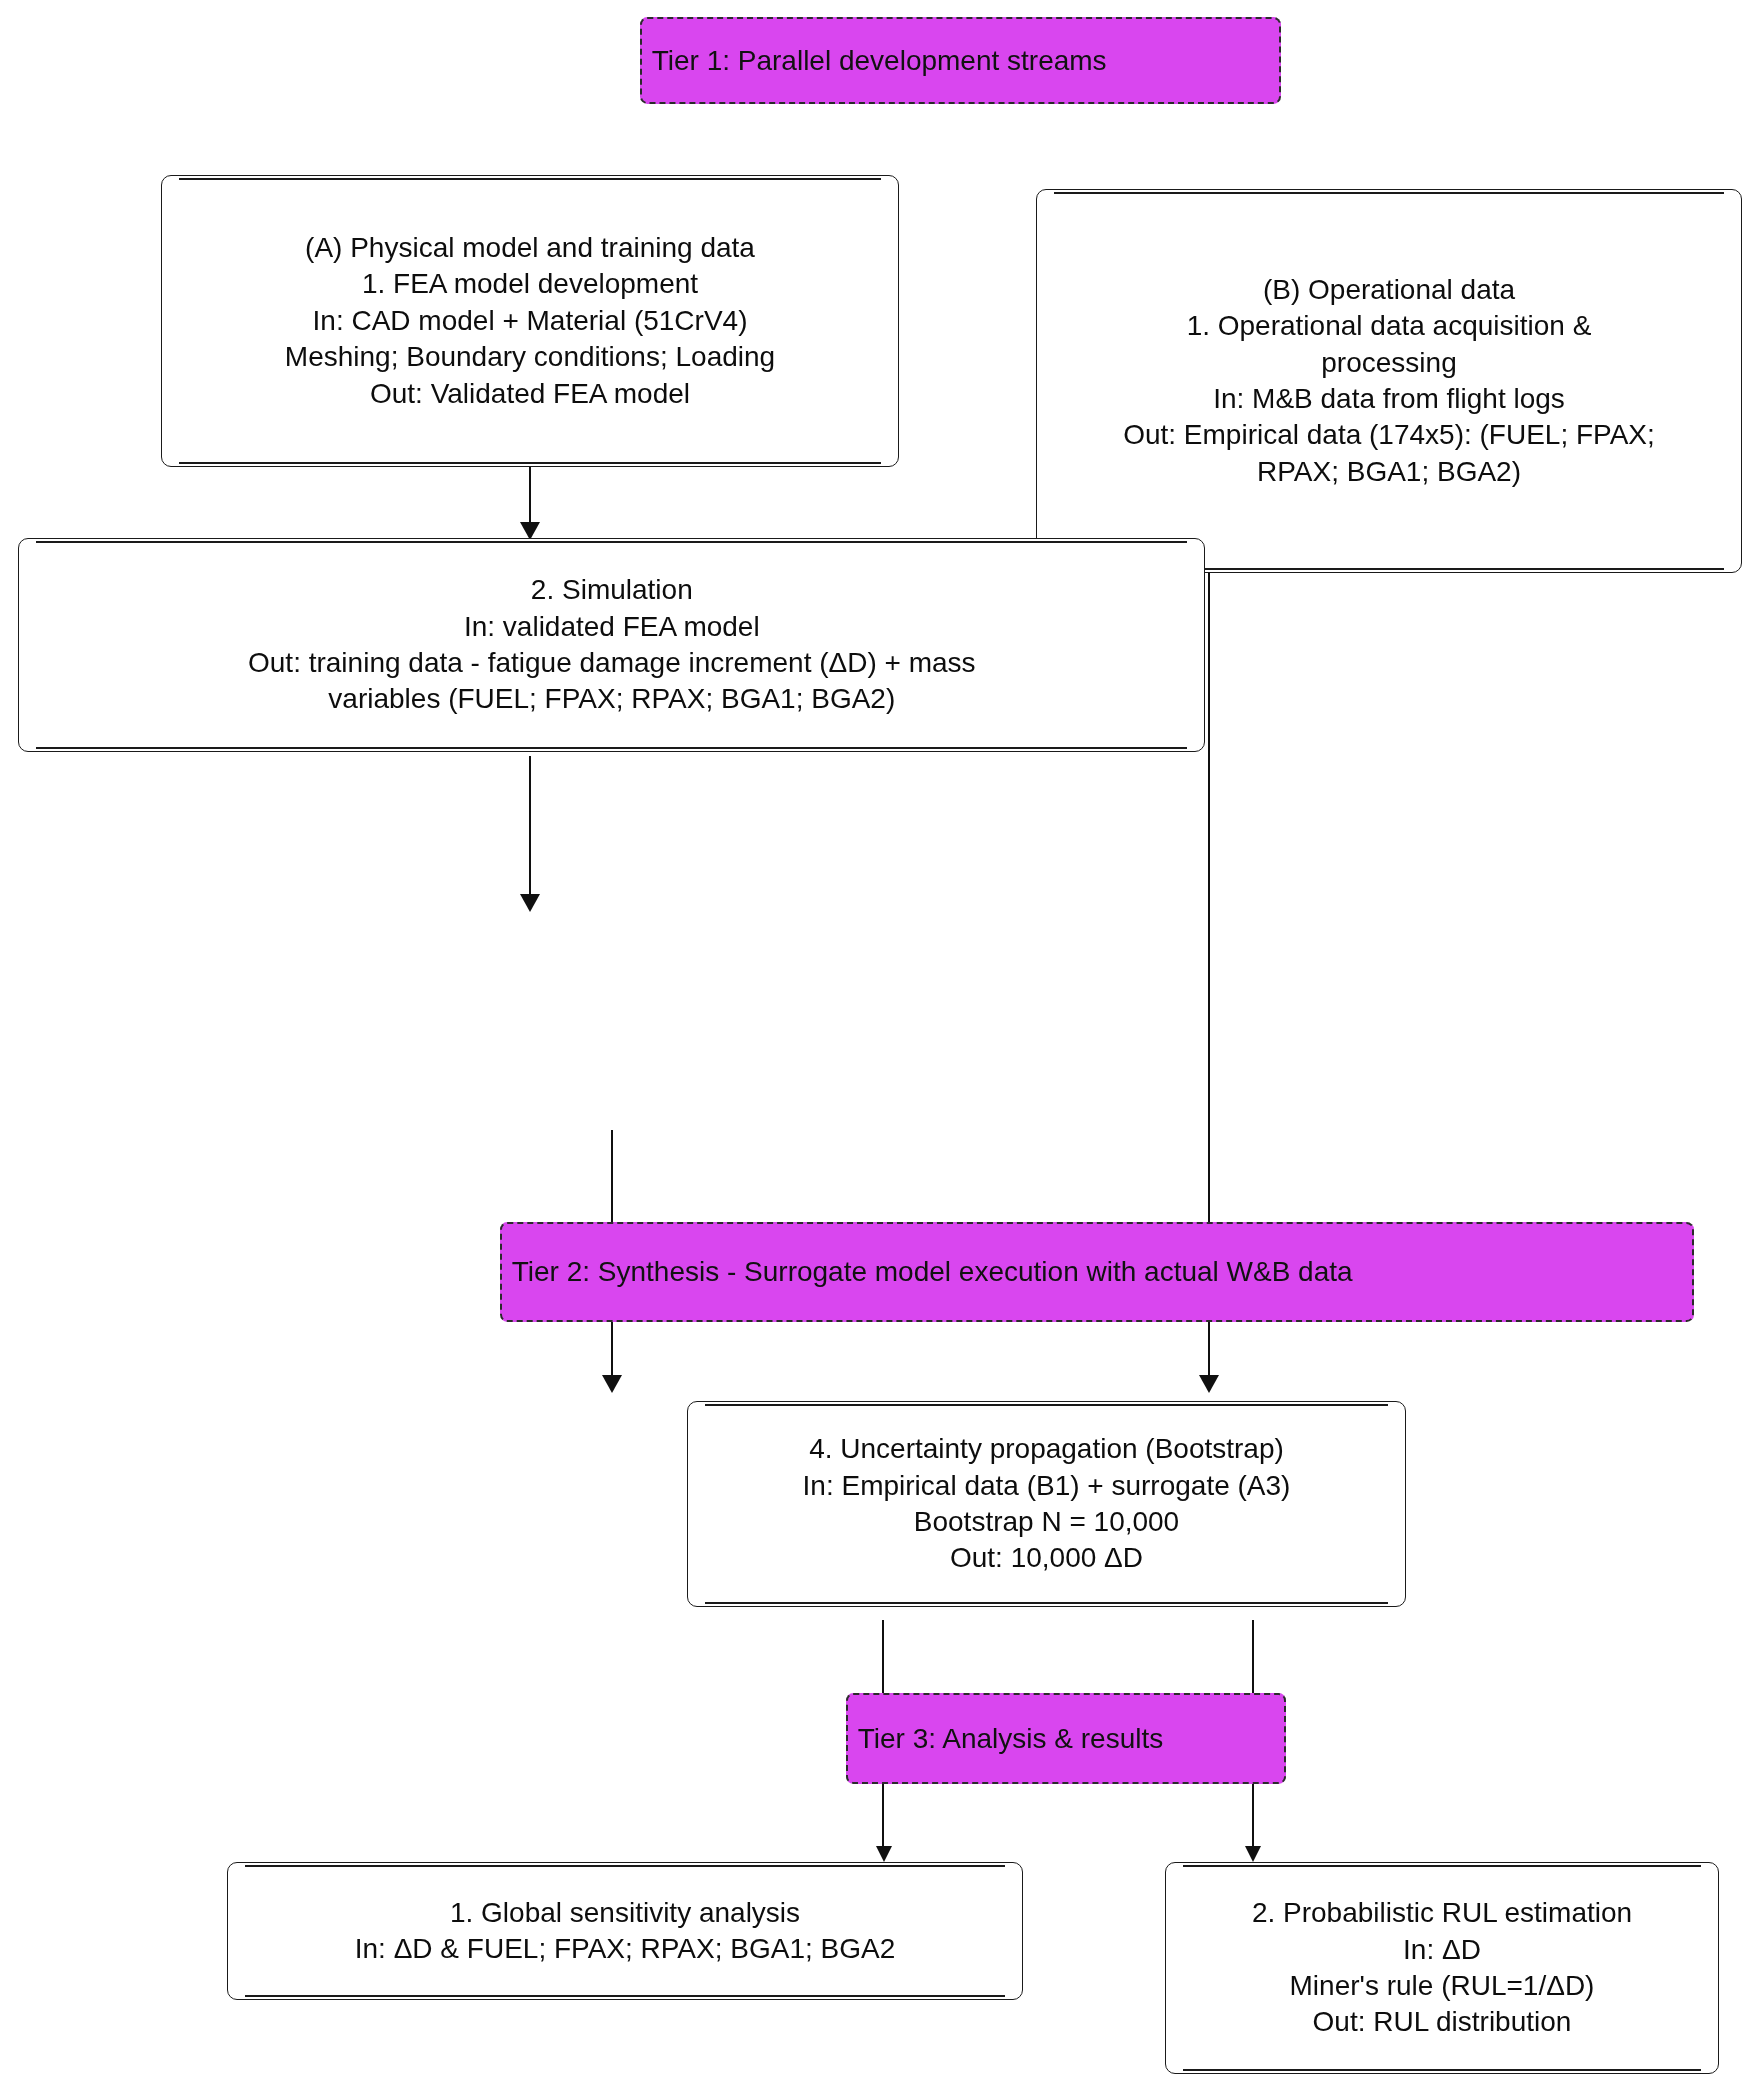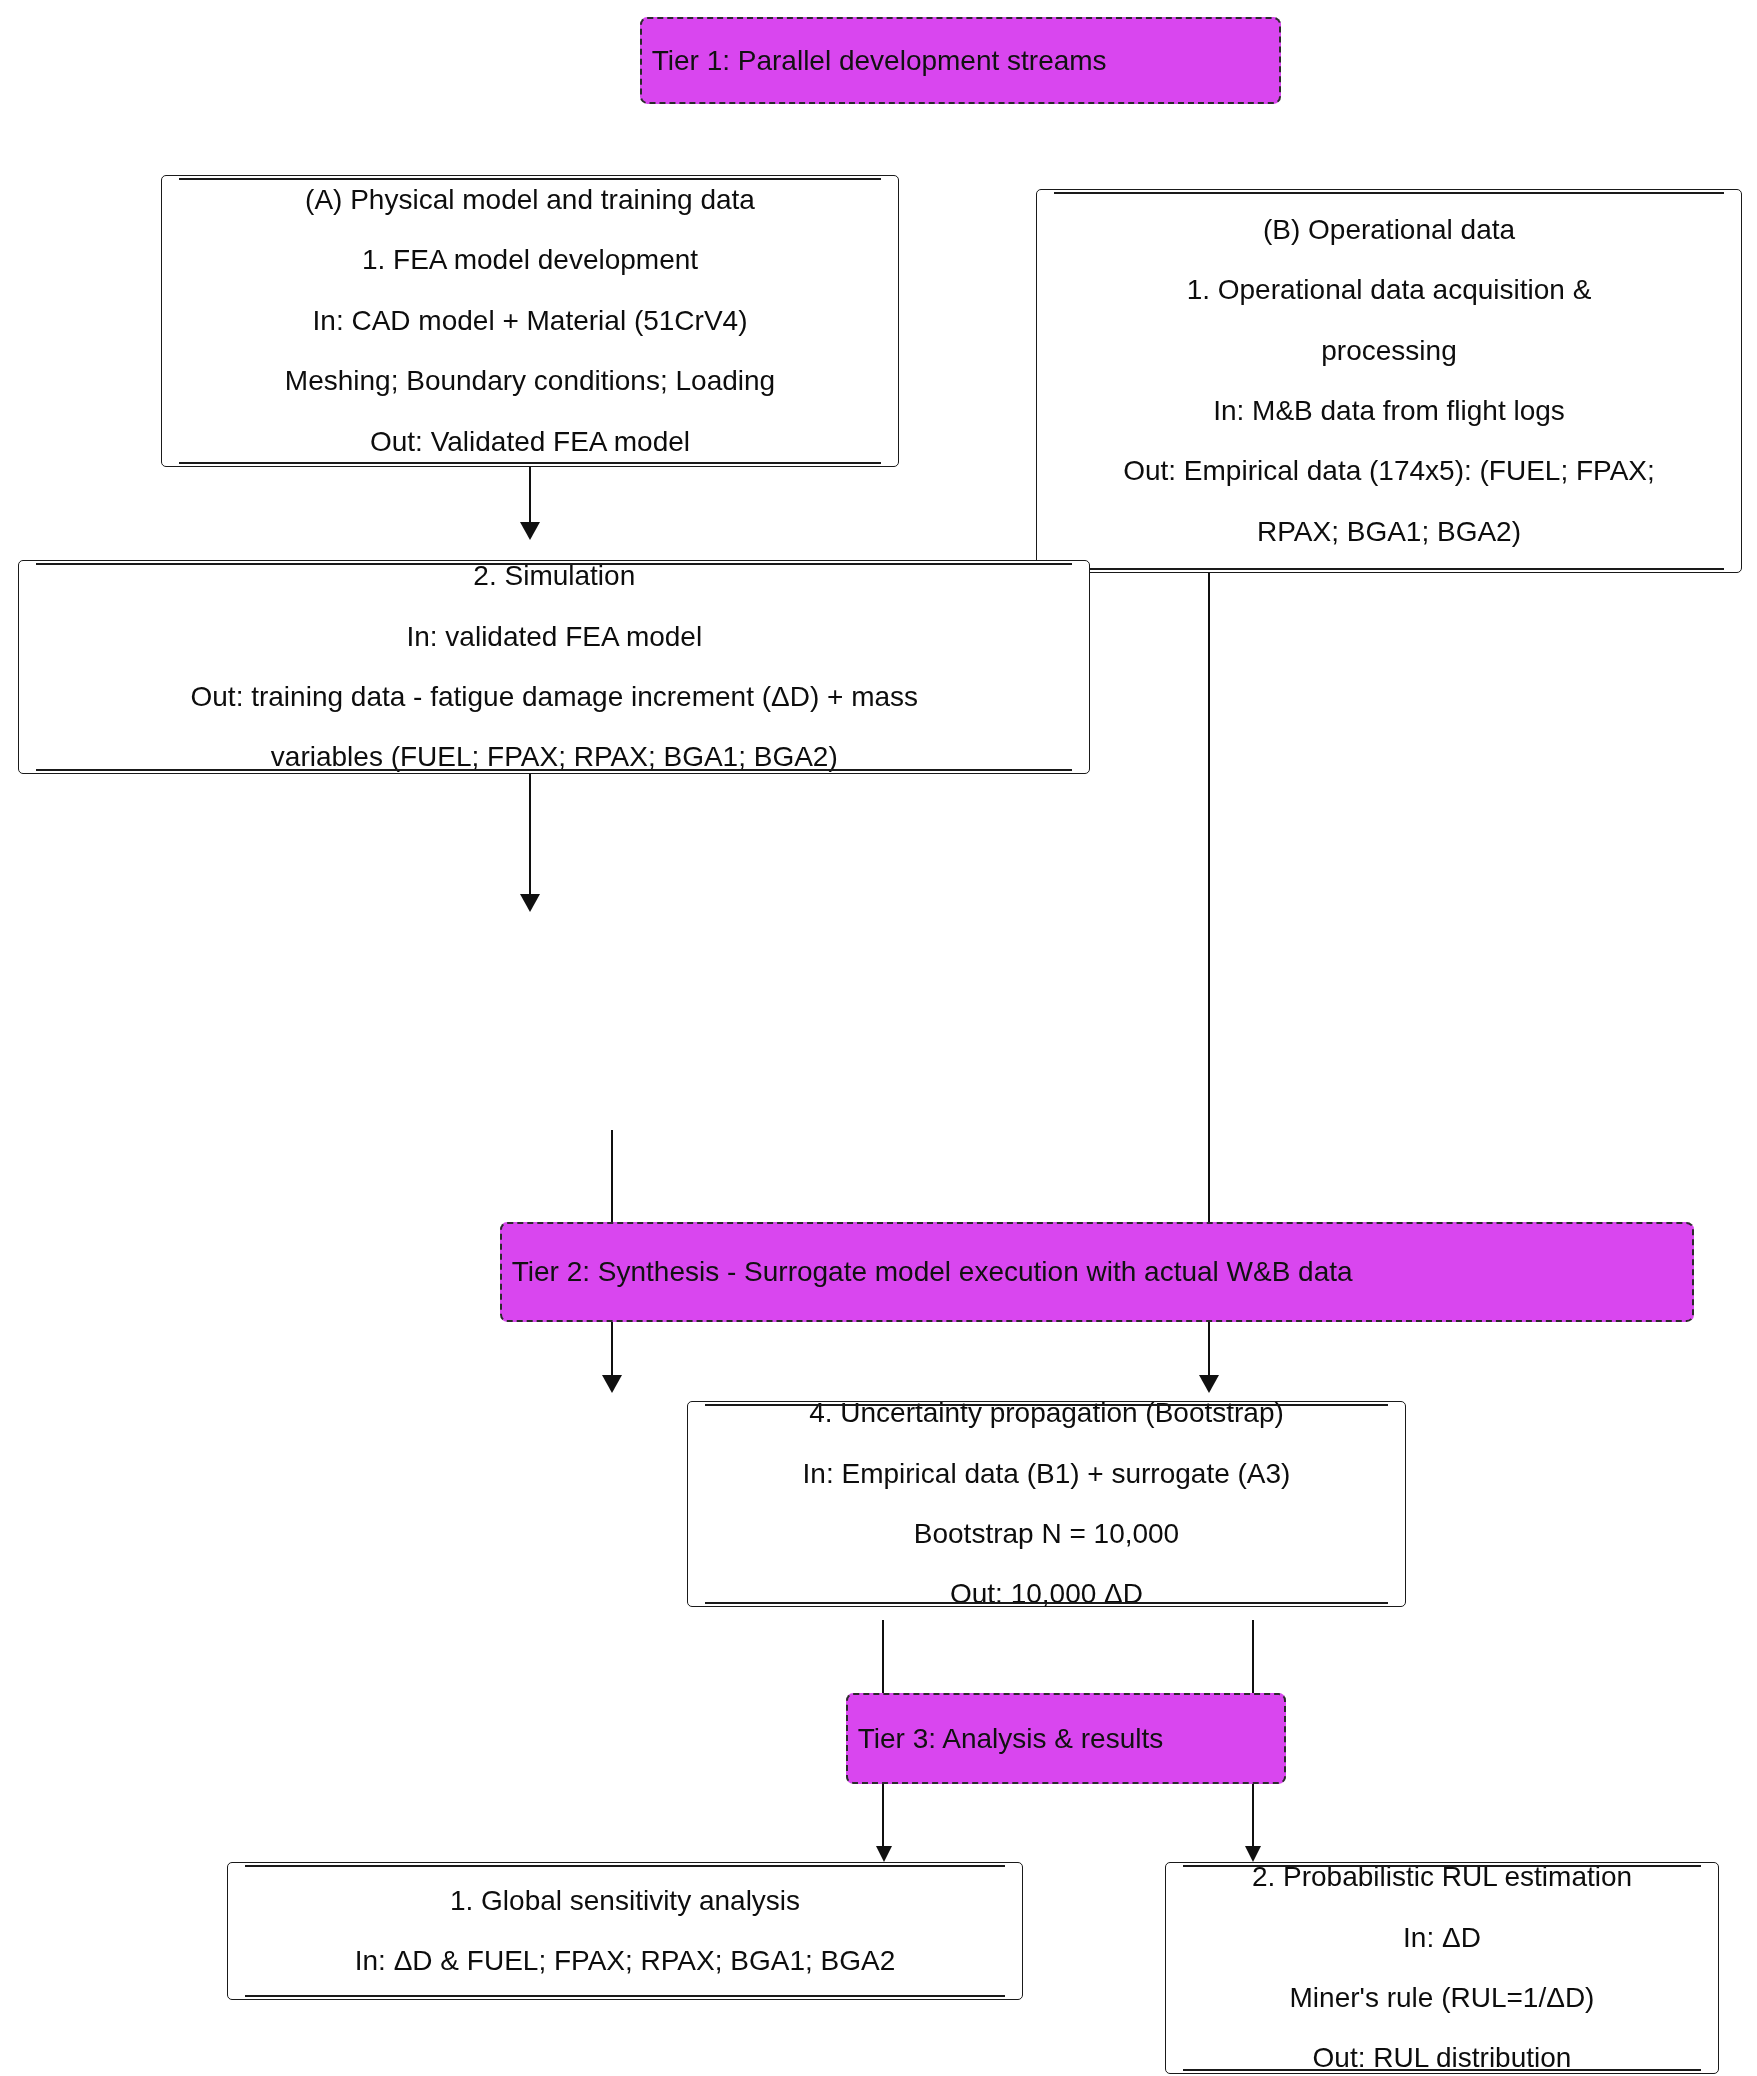--- a/index.html
+++ b/index.html
@@ -15,32 +15,31 @@
     width: 1757px;
     height: 2077px;
     background: #ffffff;
     overflow: hidden;
   }
   .node {
     position: absolute;
     box-sizing: border-box;
     background: #ffffff;
     border: 1.8px solid #1a1a1a;
-    border-radius: 5px;
+    border-radius: 10px;
     display: flex;
     flex-direction: column;
     align-items: center;
     justify-content: center;
     text-align: center;
     color: #0d0d0d;
     font-size: 28px;
     line-height: 1.30;
     padding: 9.7px 16px;
     z-index: 3;
-    gap: 24px;
   }
   
   .node::before,
   .node::after {
     content: "";
     position: absolute;
     left: 17px;
     right: 17px;
     height: 1.2px;
     background: #1a1a1a;
@@ -111,21 +110,21 @@
     <span class="line">In: M&amp;B data from flight logs</span>
     <span class="line">Out: Empirical data (174x5): (FUEL; FPAX;</span>
     <span class="line">RPAX; BGA1; BGA2)</span>
   </div>
 
   <div class="vline" style="left:529px; top:467px; height:57px;"></div>
   <div class="arrowhead" style="left:520px; top:522px;"></div>
 
   <div class="vline" style="left:1208px; top:478px; height:745px;"></div>
 
-  <div class="node" style="left:18.3px; top:560px; width:1072px; height:214px;">
+  <div class="node" style="left:18.3px; top:538px; width:1187px; height:214px;">
     <span class="line">2. Simulation</span>
     <span class="line">In: validated  FEA model</span>
     <span class="line">Out: training data - fatigue damage increment (ΔD) + mass</span>
     <span class="line">variables (FUEL; FPAX; RPAX; BGA1; BGA2)</span>
   </div>
 
   <div class="vline" style="left:529px; top:756px; height:141px;"></div>
   <div class="arrowhead" style="left:520px; top:894px;"></div>
 
 

